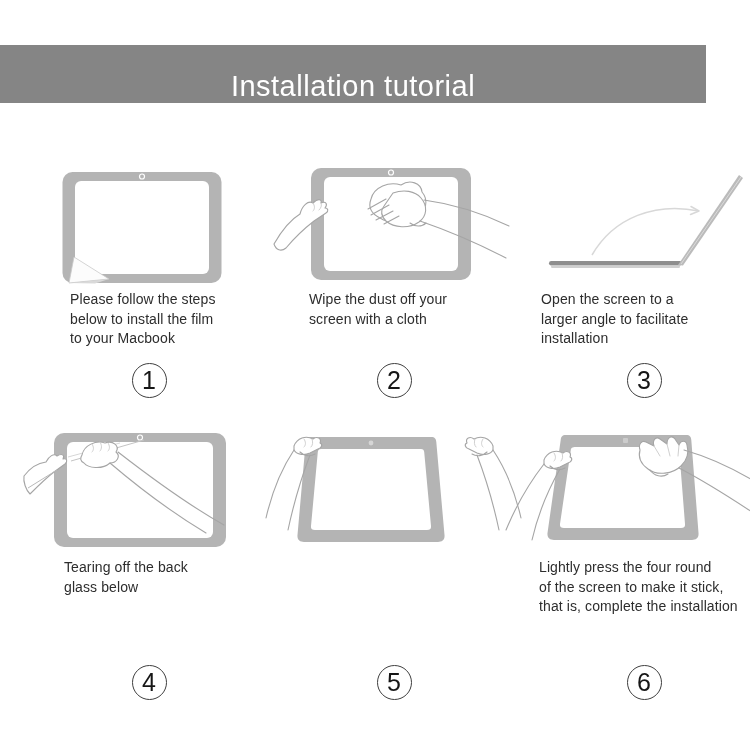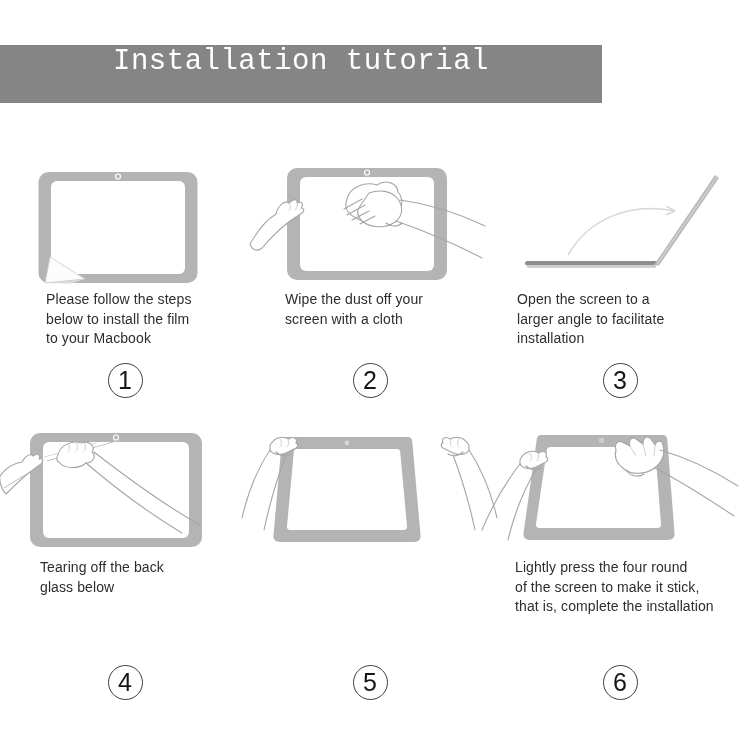--- a/index.html
+++ b/index.html
@@ -2,31 +2,32 @@
 <html><head>
 <meta charset="utf-8">
 <style>
   html,body{margin:0;padding:0;}
   body{
     width:750px;height:750px;background:#ffffff;overflow:hidden;
     font-family:"Liberation Sans", sans-serif;
     -webkit-font-smoothing:antialiased;
   }
   .banner{
-    margin-top:45px;height:58px;width:602px;background:#858585;
-    display:flex;align-items:flex-start;justify-content:center;font-family:Liberation Mono, monospace;
+    margin-top:45px;height:58px;width:706px;background:#858585;
+    display:flex;align-items:flex-end;justify-content:center;
   }
   .banner-title{
     color:#ffffff;font-size:29px;letter-spacing:0.5px;font-weight:400;
   }
   .grid{
     margin-top:57px;
     display:grid;
     grid-template-columns:250px 240px 260px;
     grid-template-rows:268px 300px;
+    padding-left:24px;
   }
   .cell{
     display:flex;flex-direction:column;overflow:visible;position:relative;
   }
   .illo{
     height:124px;display:flex;align-items:flex-end;overflow:visible;
   }
   .illo svg{overflow:visible;display:block;}
   .desc{
     margin-top:6px;

